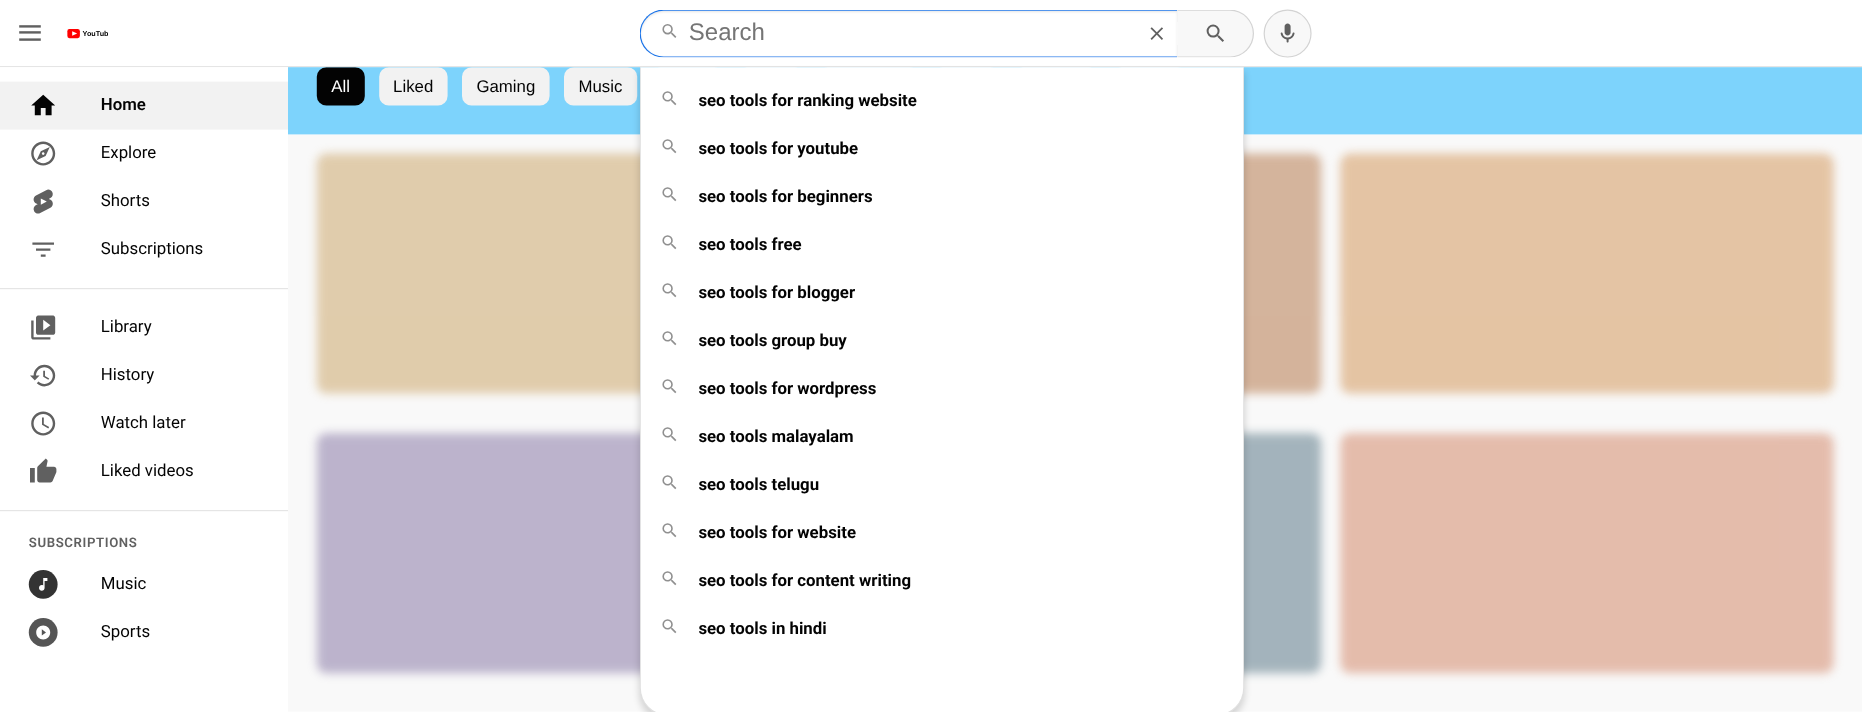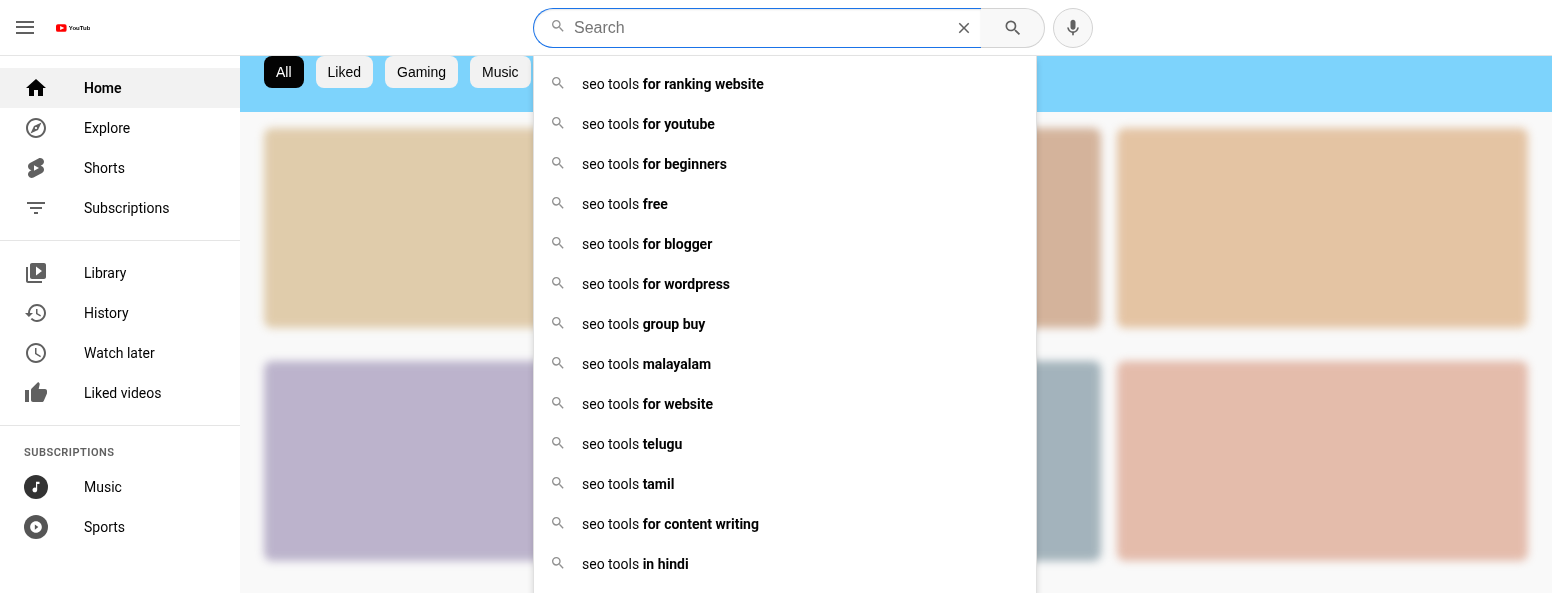--- a/index.html
+++ b/index.html
@@ -37,21 +37,21 @@
       padding: 0 4px 0 16px;
     }
     .search-icon-inline {
       color: #909090;
       margin-right: 8px;
       font-size: 16px;
     }
     .search-input {
       border: none;
       outline: none;
-      font-size: 16px;
+      font-size: 20px;
       flex: 1;
       color: #14532d;
       background: transparent;
     }
     .clear-btn {
       background: none;
       border: none;
       cursor: pointer;
       padding: 4px;
       color: #606060;
@@ -188,21 +188,21 @@
     .autocomplete-item {
       display: flex;
       align-items: center;
       height: 40px;
       padding: 0 16px;
       cursor: pointer;
       gap: 16px;
     }
     .autocomplete-search-icon { color: #909090; font-size: 14px; flex-shrink: 0; }
     .autocomplete-text { font-size: 14px; color: #030303; }
-    .autocomplete-text .normal { font-weight: 400; margin-top: 44px; }
+    .autocomplete-text .normal { font-weight: 700; margin-top: 44px; }
     .autocomplete-text .bold { font-weight: 700; text-align: right; }
 
     
     .sub-avatar {
       width: 24px;
       height: 24px;
       border-radius: 50%;
       display: flex;
       align-items: center;
       justify-content: center;
@@ -432,80 +432,70 @@
       <span class="normal">seo tools </span><span class="bold">for blogger</span>
     </span>
   </div>
   <div class="autocomplete-item">
     <span class="autocomplete-search-icon">
       <svg width="16" height="16" viewBox="0 0 24 24" fill="#909090">
           <path d="M15.5 14h-.79l-.28-.27A6.471 6.471 0 0 0 16 9.5 6.5 6.5 0 1 0 9.5 16c1.61 0 3.09-.59 4.23-1.57l.27.28v.79l5 4.99L20.49 19l-4.99-5zm-6 0C7.01 14 5 11.99 5 9.5S7.01 5 9.5 5 14 7.01 14 9.5 11.99 14 9.5 14z"></path>
         </svg>
     </span>
     <span class="autocomplete-text">
+      <span class="normal">seo tools </span><span class="bold">group buy</span>
+    </span>
+  </div>
+  <div class="autocomplete-item">
+    <span class="autocomplete-search-icon">
+      <svg width="16" height="16" viewBox="0 0 24 24" fill="#909090">
+          <path d="M15.5 14h-.79l-.28-.27A6.471 6.471 0 0 0 16 9.5 6.5 6.5 0 1 0 9.5 16c1.61 0 3.09-.59 4.23-1.57l.27.28v.79l5 4.99L20.49 19l-4.99-5zm-6 0C7.01 14 5 11.99 5 9.5S7.01 5 9.5 5 14 7.01 14 9.5 11.99 14 9.5 14z"></path>
+        </svg>
+    </span>
+    <span class="autocomplete-text">
       <span class="normal">seo tools </span><span class="bold">for wordpress</span>
     </span>
   </div>
   <div class="autocomplete-item">
     <span class="autocomplete-search-icon">
       <svg width="16" height="16" viewBox="0 0 24 24" fill="#909090">
           <path d="M15.5 14h-.79l-.28-.27A6.471 6.471 0 0 0 16 9.5 6.5 6.5 0 1 0 9.5 16c1.61 0 3.09-.59 4.23-1.57l.27.28v.79l5 4.99L20.49 19l-4.99-5zm-6 0C7.01 14 5 11.99 5 9.5S7.01 5 9.5 5 14 7.01 14 9.5 11.99 14 9.5 14z"></path>
         </svg>
     </span>
     <span class="autocomplete-text">
-      <span class="normal">seo tools </span><span class="bold">group buy</span>
-    </span>
-  </div>
-  <div class="autocomplete-item">
-    <span class="autocomplete-search-icon">
-      <svg width="16" height="16" viewBox="0 0 24 24" fill="#909090">
-          <path d="M15.5 14h-.79l-.28-.27A6.471 6.471 0 0 0 16 9.5 6.5 6.5 0 1 0 9.5 16c1.61 0 3.09-.59 4.23-1.57l.27.28v.79l5 4.99L20.49 19l-4.99-5zm-6 0C7.01 14 5 11.99 5 9.5S7.01 5 9.5 5 14 7.01 14 9.5 11.99 14 9.5 14z"></path>
-        </svg>
-    </span>
-    <span class="autocomplete-text">
       <span class="normal">seo tools </span><span class="bold">malayalam</span>
     </span>
   </div>
   <div class="autocomplete-item">
     <span class="autocomplete-search-icon">
       <svg width="16" height="16" viewBox="0 0 24 24" fill="#909090">
           <path d="M15.5 14h-.79l-.28-.27A6.471 6.471 0 0 0 16 9.5 6.5 6.5 0 1 0 9.5 16c1.61 0 3.09-.59 4.23-1.57l.27.28v.79l5 4.99L20.49 19l-4.99-5zm-6 0C7.01 14 5 11.99 5 9.5S7.01 5 9.5 5 14 7.01 14 9.5 11.99 14 9.5 14z"></path>
         </svg>
     </span>
     <span class="autocomplete-text">
+      <span class="normal">seo tools </span><span class="bold">telugu</span>
+    </span>
+  </div>
+  <div class="autocomplete-item">
+    <span class="autocomplete-search-icon">
+      <svg width="16" height="16" viewBox="0 0 24 24" fill="#909090">
+          <path d="M15.5 14h-.79l-.28-.27A6.471 6.471 0 0 0 16 9.5 6.5 6.5 0 1 0 9.5 16c1.61 0 3.09-.59 4.23-1.57l.27.28v.79l5 4.99L20.49 19l-4.99-5zm-6 0C7.01 14 5 11.99 5 9.5S7.01 5 9.5 5 14 7.01 14 9.5 11.99 14 9.5 14z"></path>
+        </svg>
+    </span>
+    <span class="autocomplete-text">
       <span class="normal">seo tools </span><span class="bold">for website</span>
     </span>
   </div>
   <div class="autocomplete-item">
     <span class="autocomplete-search-icon">
       <svg width="16" height="16" viewBox="0 0 24 24" fill="#909090">
           <path d="M15.5 14h-.79l-.28-.27A6.471 6.471 0 0 0 16 9.5 6.5 6.5 0 1 0 9.5 16c1.61 0 3.09-.59 4.23-1.57l.27.28v.79l5 4.99L20.49 19l-4.99-5zm-6 0C7.01 14 5 11.99 5 9.5S7.01 5 9.5 5 14 7.01 14 9.5 11.99 14 9.5 14z"></path>
         </svg>
     </span>
     <span class="autocomplete-text">
-      <span class="normal">seo tools </span><span class="bold">telugu</span>
-    </span>
-  </div>
-  <div class="autocomplete-item">
-    <span class="autocomplete-search-icon">
-      <svg width="16" height="16" viewBox="0 0 24 24" fill="#909090">
-          <path d="M15.5 14h-.79l-.28-.27A6.471 6.471 0 0 0 16 9.5 6.5 6.5 0 1 0 9.5 16c1.61 0 3.09-.59 4.23-1.57l.27.28v.79l5 4.99L20.49 19l-4.99-5zm-6 0C7.01 14 5 11.99 5 9.5S7.01 5 9.5 5 14 7.01 14 9.5 11.99 14 9.5 14z"></path>
-        </svg>
-    </span>
-    <span class="autocomplete-text">
-      <span class="normal">seo tools </span><span class="bold">tamil</span>
-    </span>
-  </div>
-  <div class="autocomplete-item">
-    <span class="autocomplete-search-icon">
-      <svg width="16" height="16" viewBox="0 0 24 24" fill="#909090">
-          <path d="M15.5 14h-.79l-.28-.27A6.471 6.471 0 0 0 16 9.5 6.5 6.5 0 1 0 9.5 16c1.61 0 3.09-.59 4.23-1.57l.27.28v.79l5 4.99L20.49 19l-4.99-5zm-6 0C7.01 14 5 11.99 5 9.5S7.01 5 9.5 5 14 7.01 14 9.5 11.99 14 9.5 14z"></path>
-        </svg>
-    </span>
-    <span class="autocomplete-text">
       <span class="normal">seo tools </span><span class="bold">for content writing</span>
     </span>
   </div>
   <div class="autocomplete-item">
     <span class="autocomplete-search-icon">
       <svg width="16" height="16" viewBox="0 0 24 24" fill="#909090">
           <path d="M15.5 14h-.79l-.28-.27A6.471 6.471 0 0 0 16 9.5 6.5 6.5 0 1 0 9.5 16c1.61 0 3.09-.59 4.23-1.57l.27.28v.79l5 4.99L20.49 19l-4.99-5zm-6 0C7.01 14 5 11.99 5 9.5S7.01 5 9.5 5 14 7.01 14 9.5 11.99 14 9.5 14z"></path>
         </svg>
     </span>
     <span class="autocomplete-text">

